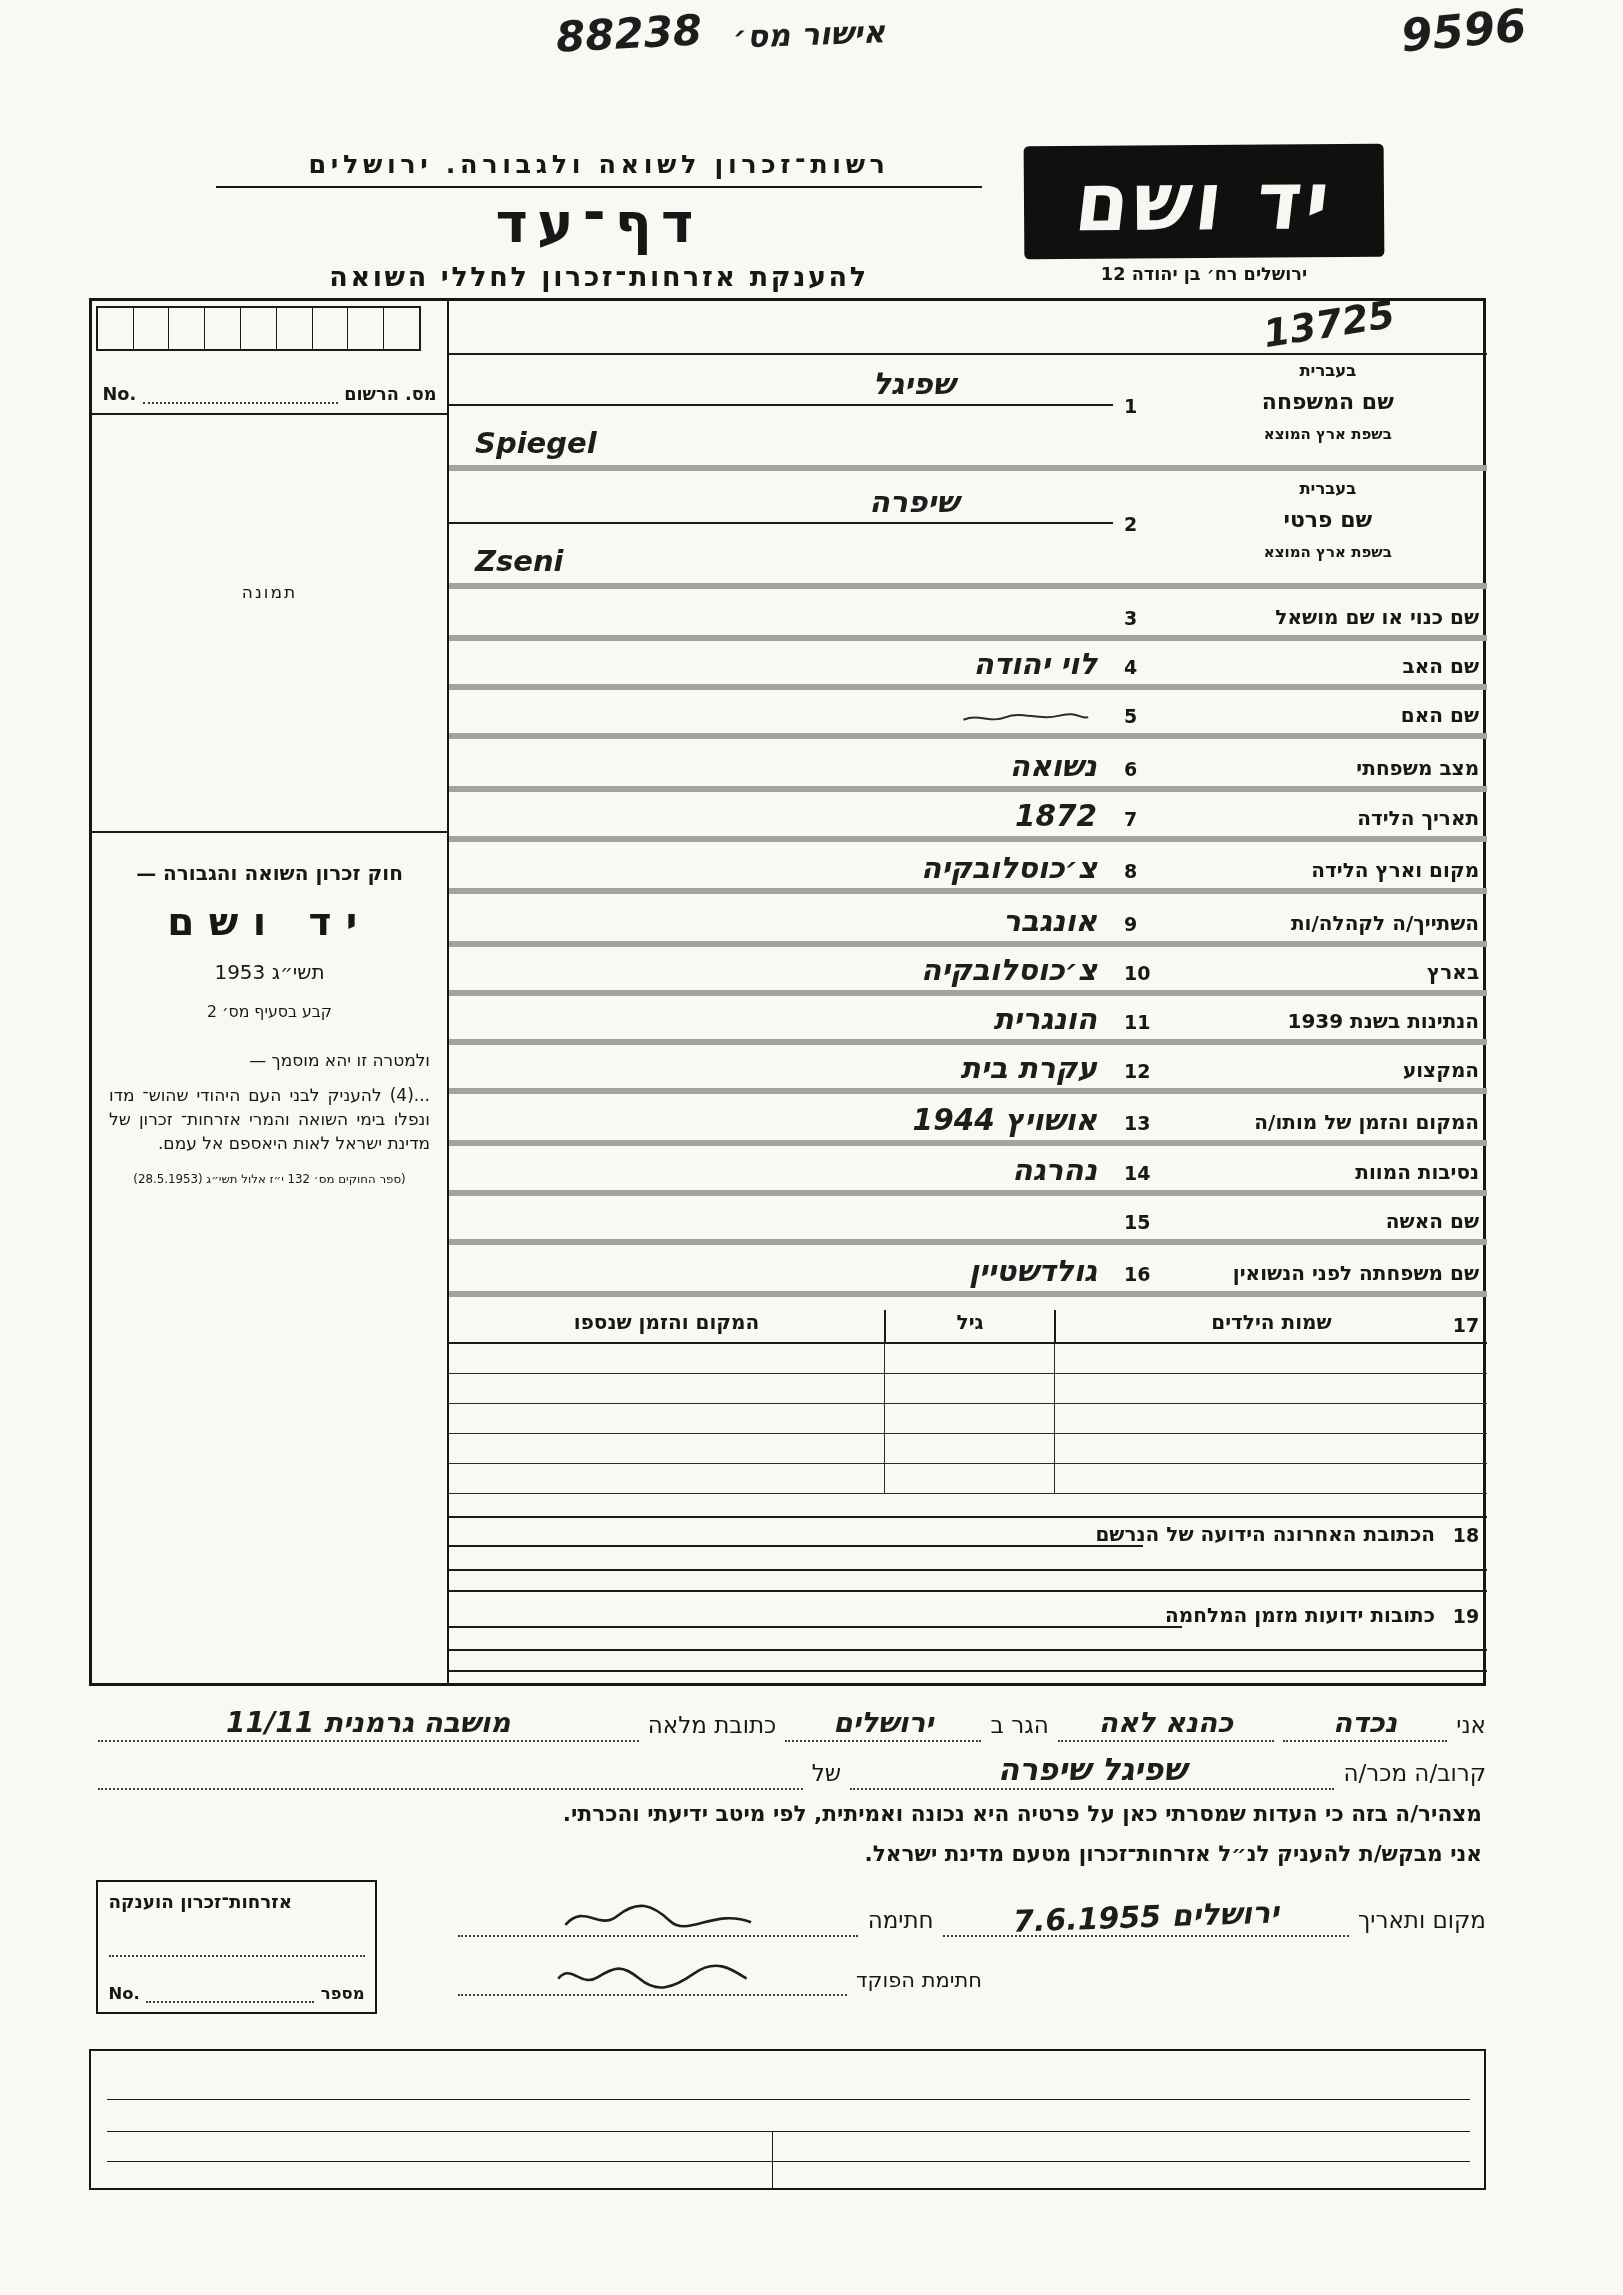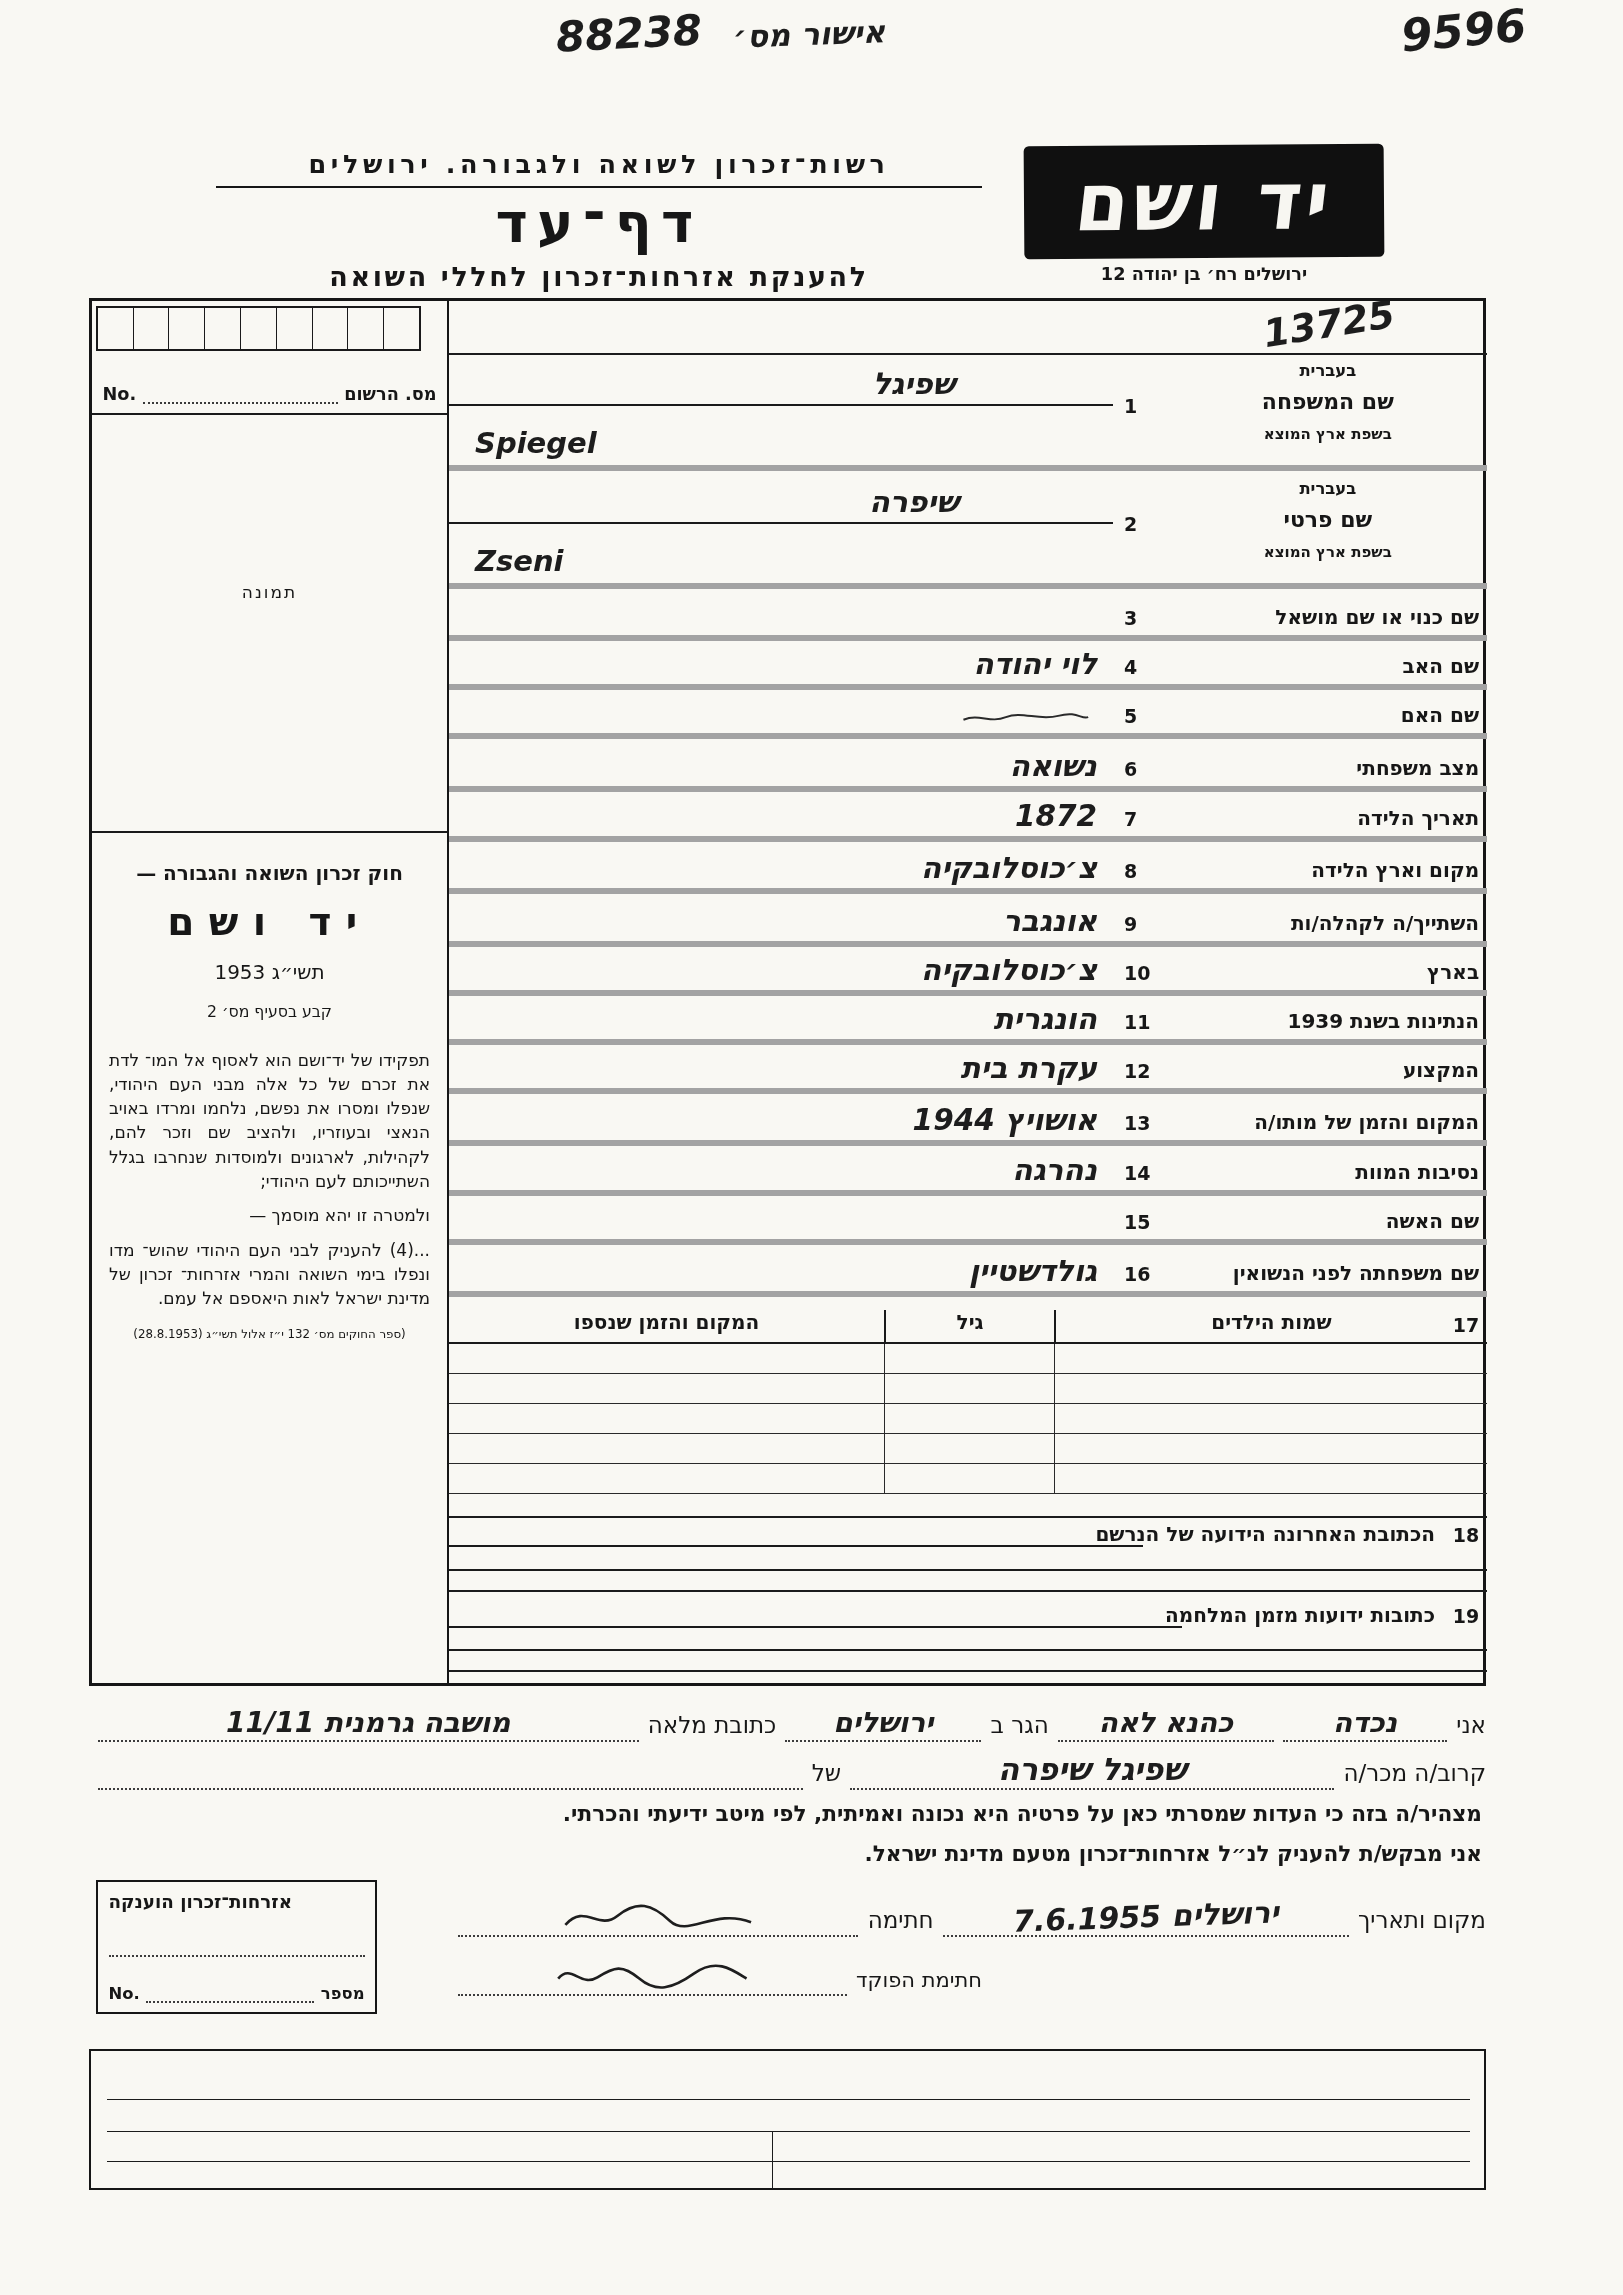--- a/index.html
+++ b/index.html
@@ -138,24 +138,23 @@
         <span class="dots"></span>
         <span style="direction:ltr">No.</span>
       </div>
       <div class="photo-label">תמונה</div>
       <div class="sb-divider"></div>
       <div class="law">
         <div class="lh">חוק זכרון השואה והגבורה —</div>
         <div class="ln">יד ושם</div>
         <div class="ly">תשי״ג 1953</div>
         <div class="lc">קבע בסעיף מס׳ 2</div>
-        <p>תפקידו של יד־ושם הוא לאסוף אל המו־ לדת את זכרם של כל אלה מבני העם היהודי, שנפלו ומסרו את נפשם, נלחמו ומרדו באויב הנאצי ובעוזריו, ולהציב שם וזכר להם, לקהילות, לארגונים ולמוסדות שנחרבו בגלל השתייכותם לעם היהודי;</p>
         <p style="text-align:right">ולמטרה זו יהא מוסמך —</p>
         <p>...(4) להעניק לבני העם היהודי שהוש־ מדו ונפלו בימי השואה והמרי אזרחות־ זכרון של מדינת ישראל לאות היאספם אל עמם.</p>
-        <div class="lf">(ספר החוקים מס׳ 132 י״ז אלול תשי״ג (28.8.1953)</div>
+        <div class="lf">(ספר החוקים מס׳ 132 י״ז אלול תשי״ג (28.5.1953)</div>
       </div>
     </div>
 
     <div class="farea">
       <div class="hline" style="left:0;top:52px;width:100%"></div>
 
       <div class="frow" style="top:52px;height:118px">
         <div class="midline"></div>
         <div class="dval-he hw">שפיגל</div>
         <div class="dval-la hw">Spiegel</div>

